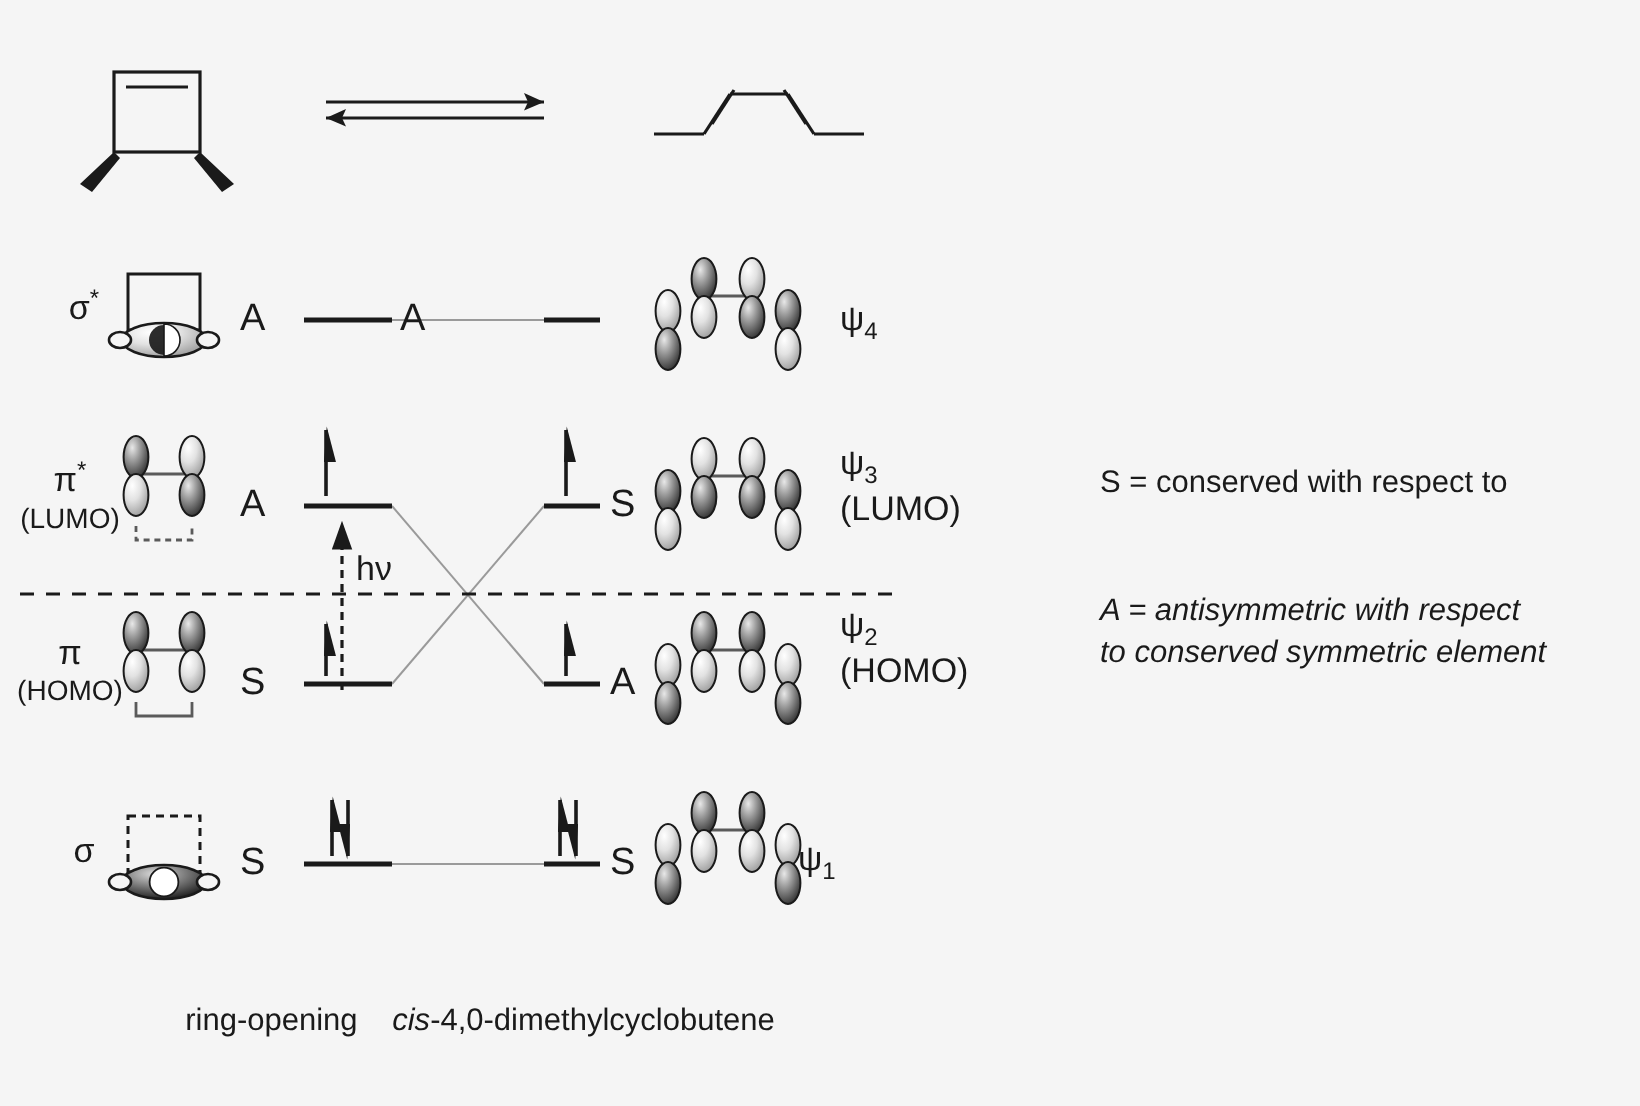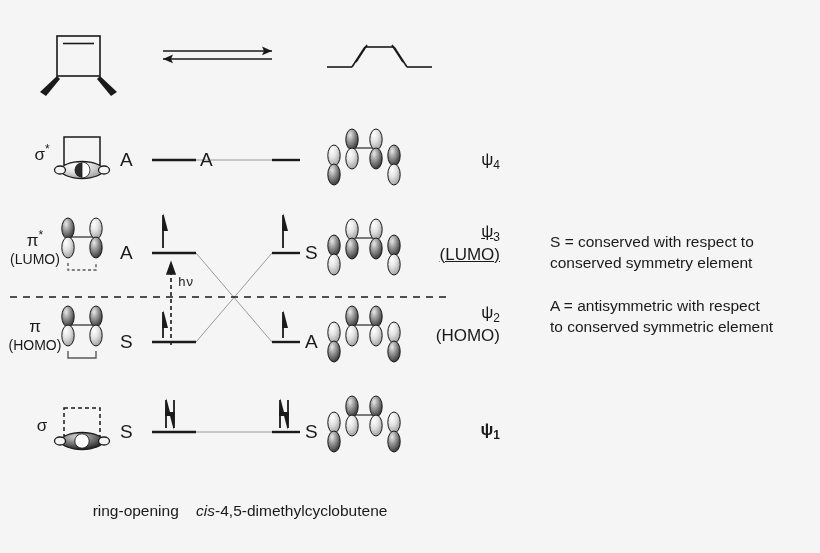--- a/index.html
+++ b/index.html
@@ -10,22 +10,22 @@
     color:#1a1a1a;
     position:relative;
     overflow:hidden;
   }
   .stage{position:absolute;left:0;top:0;width:820px;height:553px;}
   svg.layer{position:absolute;left:0;top:0;width:820px;height:553px;}
 
   .txt{position:absolute;white-space:nowrap;line-height:1.18;}
   .lbl-sym{font-size:19px;}
   .lbl-orb{font-size:17px;text-align:center;}
-  .lbl-psi{font-size:17px;text-align:right;}
-  .lbl-hv{font-size:13px;font-family:Liberation Mono, monospace;}
+  .lbl-psi{font-size:17px;text-align:left;}
+  .lbl-hv{font-size:17px;}
   .legend{font-size:15.5px;line-height:1.35;}
   .caption{font-size:15.5px;line-height:1.45;}
   .it{font-style:italic;margin-left:13px;}
   .sup{font-size:12px;vertical-align:super;}
   .sub{font-size:12px;vertical-align:sub;}
   .ctr{text-align:center;}
 </style>
 </head>
 <body>
 
@@ -273,42 +273,41 @@
 
   <div class="txt lbl-sym" style="left:200px;top:149px;">A</div>
   <div class="txt lbl-sym" style="left:305px;top:242px;">S</div>
   <div class="txt lbl-sym" style="left:305px;top:331px;">A</div>
   <div class="txt lbl-sym" style="left:305px;top:421px;">S</div>
 
   <div class="txt lbl-psi" style="left:420px;top:150px;width:80px;">
     <span>ψ</span><span class="sub">4</span>
   </div>
 
-  <div class="txt lbl-psi" style="left:420px;top:222px;width:80px;text-decoration:underline;">
+  <div class="txt lbl-psi" style="left:420px;top:222px;width:80px;">
     <div><span>ψ</span><span class="sub">3</span></div>
     <div>(LUMO)</div>
   </div>
 
   <div class="txt lbl-psi" style="left:420px;top:303px;width:80px;">
     <div><span>ψ</span><span class="sub">2</span></div>
     <div>(HOMO)</div>
   </div>
 
-  <div class="txt lbl-psi" style="left:420px;top:420px;width:80px;font-weight:bold;">
+  <div class="txt lbl-psi" style="left:399px;top:420px;width:80px;">
     <span>ψ</span><span class="sub">1</span>
   </div>
 
   <div class="txt lbl-hv" style="left:178px;top:275px;">hν</div>
 
   <div class="txt legend" style="left:550px;top:232px;">
     <div>S = conserved with respect to</div>
-    <div>conserved symmetry element</div>
-  </div>
-  <div class="txt legend" style="left:550px;top:296px;">
+  </div>
+  <div class="txt legend" style="left:550px;top:296px;font-style:italic;">
     <div>A = antisymmetric with respect</div>
     <div>to conserved symmetric element</div>
   </div>
 
   <div class="txt caption ctr" style="left:20px;top:500px;width:440px;">
-    <div><span>ring-opening </span><span class="it">cis</span><span>-4,5-dimethylcyclobutene</span></div>
+    <div><span>ring-opening </span><span class="it">cis</span><span>-4,0-dimethylcyclobutene</span></div>
   </div>
 
 </div>
 
 </body></html>

